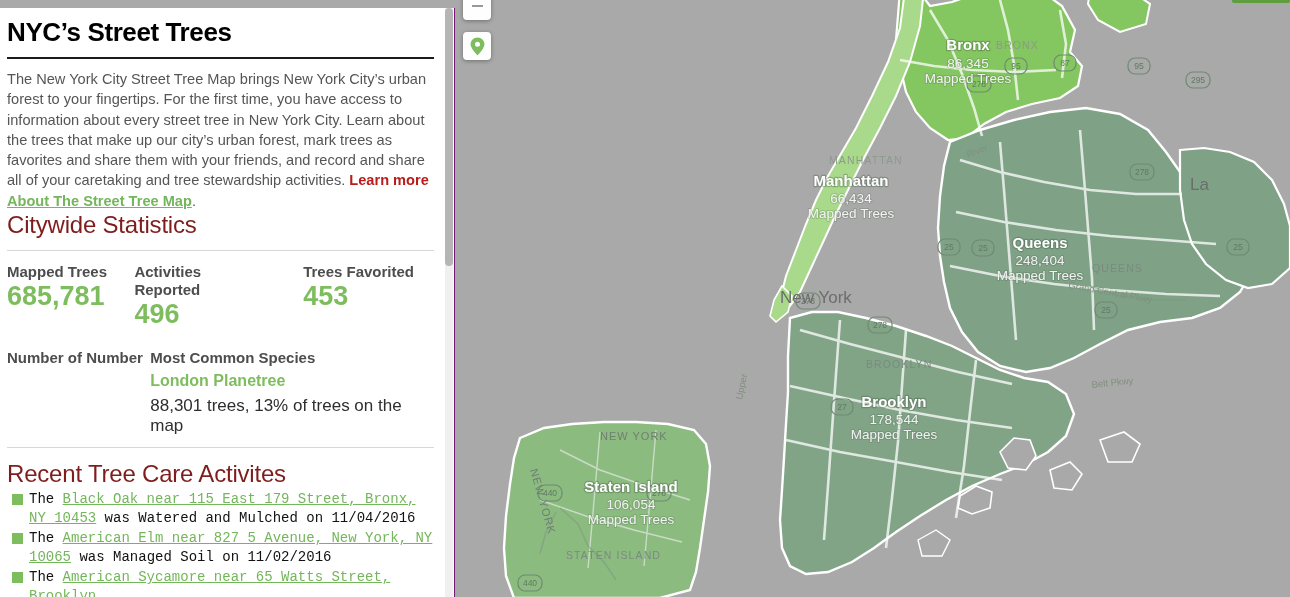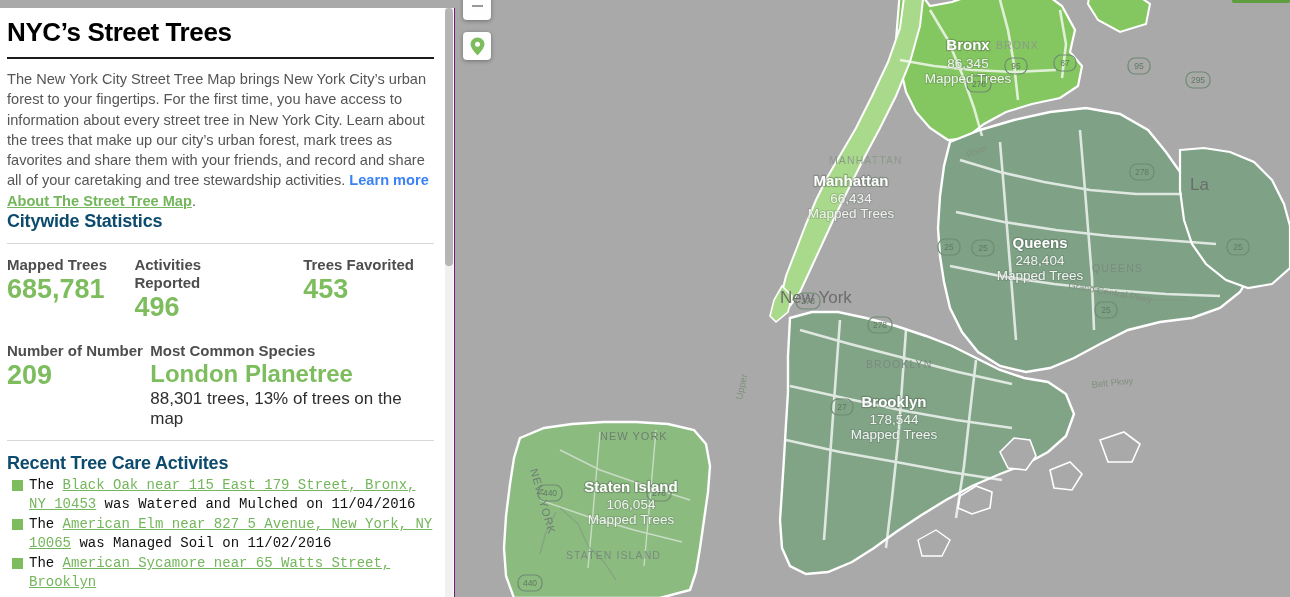--- a/index.html
+++ b/index.html
@@ -68,45 +68,45 @@
   h1#page-title {
     font-size: 26px; font-weight: bold; color: #000;
     margin: 9px 0 0 0; letter-spacing: -0.4px;
   }
   .rule-black { border: 0; border-top: 2px solid #1a1a1a; margin: 9px 0 10px 0; }
   .rule-grey  { border: 0; border-top: 1px solid #d8d8d8; margin: 11px 0 12px 0; }
 
   #intro {
     font-size: 14.6px; line-height: 20.3px; color: #555; margin: 0;
   }
-  #intro .bold { font-weight: bold; color: #3b82f6; text-align: center; }
+  #intro .bold { font-weight: bold; color: #b91c1c; text-align: center; }
   #intro a {
     color: #74b65b; font-weight: bold; text-decoration: underline;
   }
 
   h2.section-head {
-    font-size: 18px; font-weight: bold; color: #0c4a6e;
+    font-size: 24px; font-weight: normal; color: #7f1d1d;
     margin: 0 0 2px 0; letter-spacing: -0.2px;
   }
 
   
   .stats-row { display: flex; margin-top: 6px; }
   .stat-col-1 { width: 146px; }
   .stat-col-2 { width: 143px; }
   .stat-col-3 { width: 150px; margin-left: 44px; }
   .stat-label {
     font-size: 15px; font-weight: bold; color: #4d4d4d;
     line-height: 18px; margin: 0;
   }
   .stat-value {
     font-size: 27px; font-weight: bold; color: #7dbd5e;
     line-height: 26px; margin: 2px 0 0 0;
   }
   .stat-value-sm {
-    font-size: 24px; font-weight: bold; color: #7dbd5e;
+    font-size: 16px; font-weight: bold; color: #7dbd5e;
     line-height: 24px; margin: 2px 0 0 0;
   }
   .stat-sub { font-size: 17px; color: #2e2e2e; margin: 3px 0 0 0; }
   .stats-row-2 { margin-top: 22px; }
 
   
   h2#activities-head { margin-top: 12px; }
   ul#activity-list { list-style: none; margin: 2px 0 0 0; padding: 0; }
   ul#activity-list li {
     position: relative; padding-left: 22px;
@@ -373,21 +373,20 @@
         </div>
         <div class="stat-col-3">
           <p class="stat-label">Trees Favorited</p>
           <p class="stat-value">453</p>
         </div>
       </div>
 
       <div class="stats-row stats-row-2">
         <div class="stat-col-1">
           <p class="stat-label">Number of Number</p>
-          <p class="stat-value">209</p>
         </div>
         <div>
           <p class="stat-label">Most Common Species</p>
           <p class="stat-value-sm">London Planetree</p>
           <p class="stat-sub">88,301 trees, 13% of trees on the map</p>
         </div>
       </div>
 
       <hr class="rule-grey">
 

